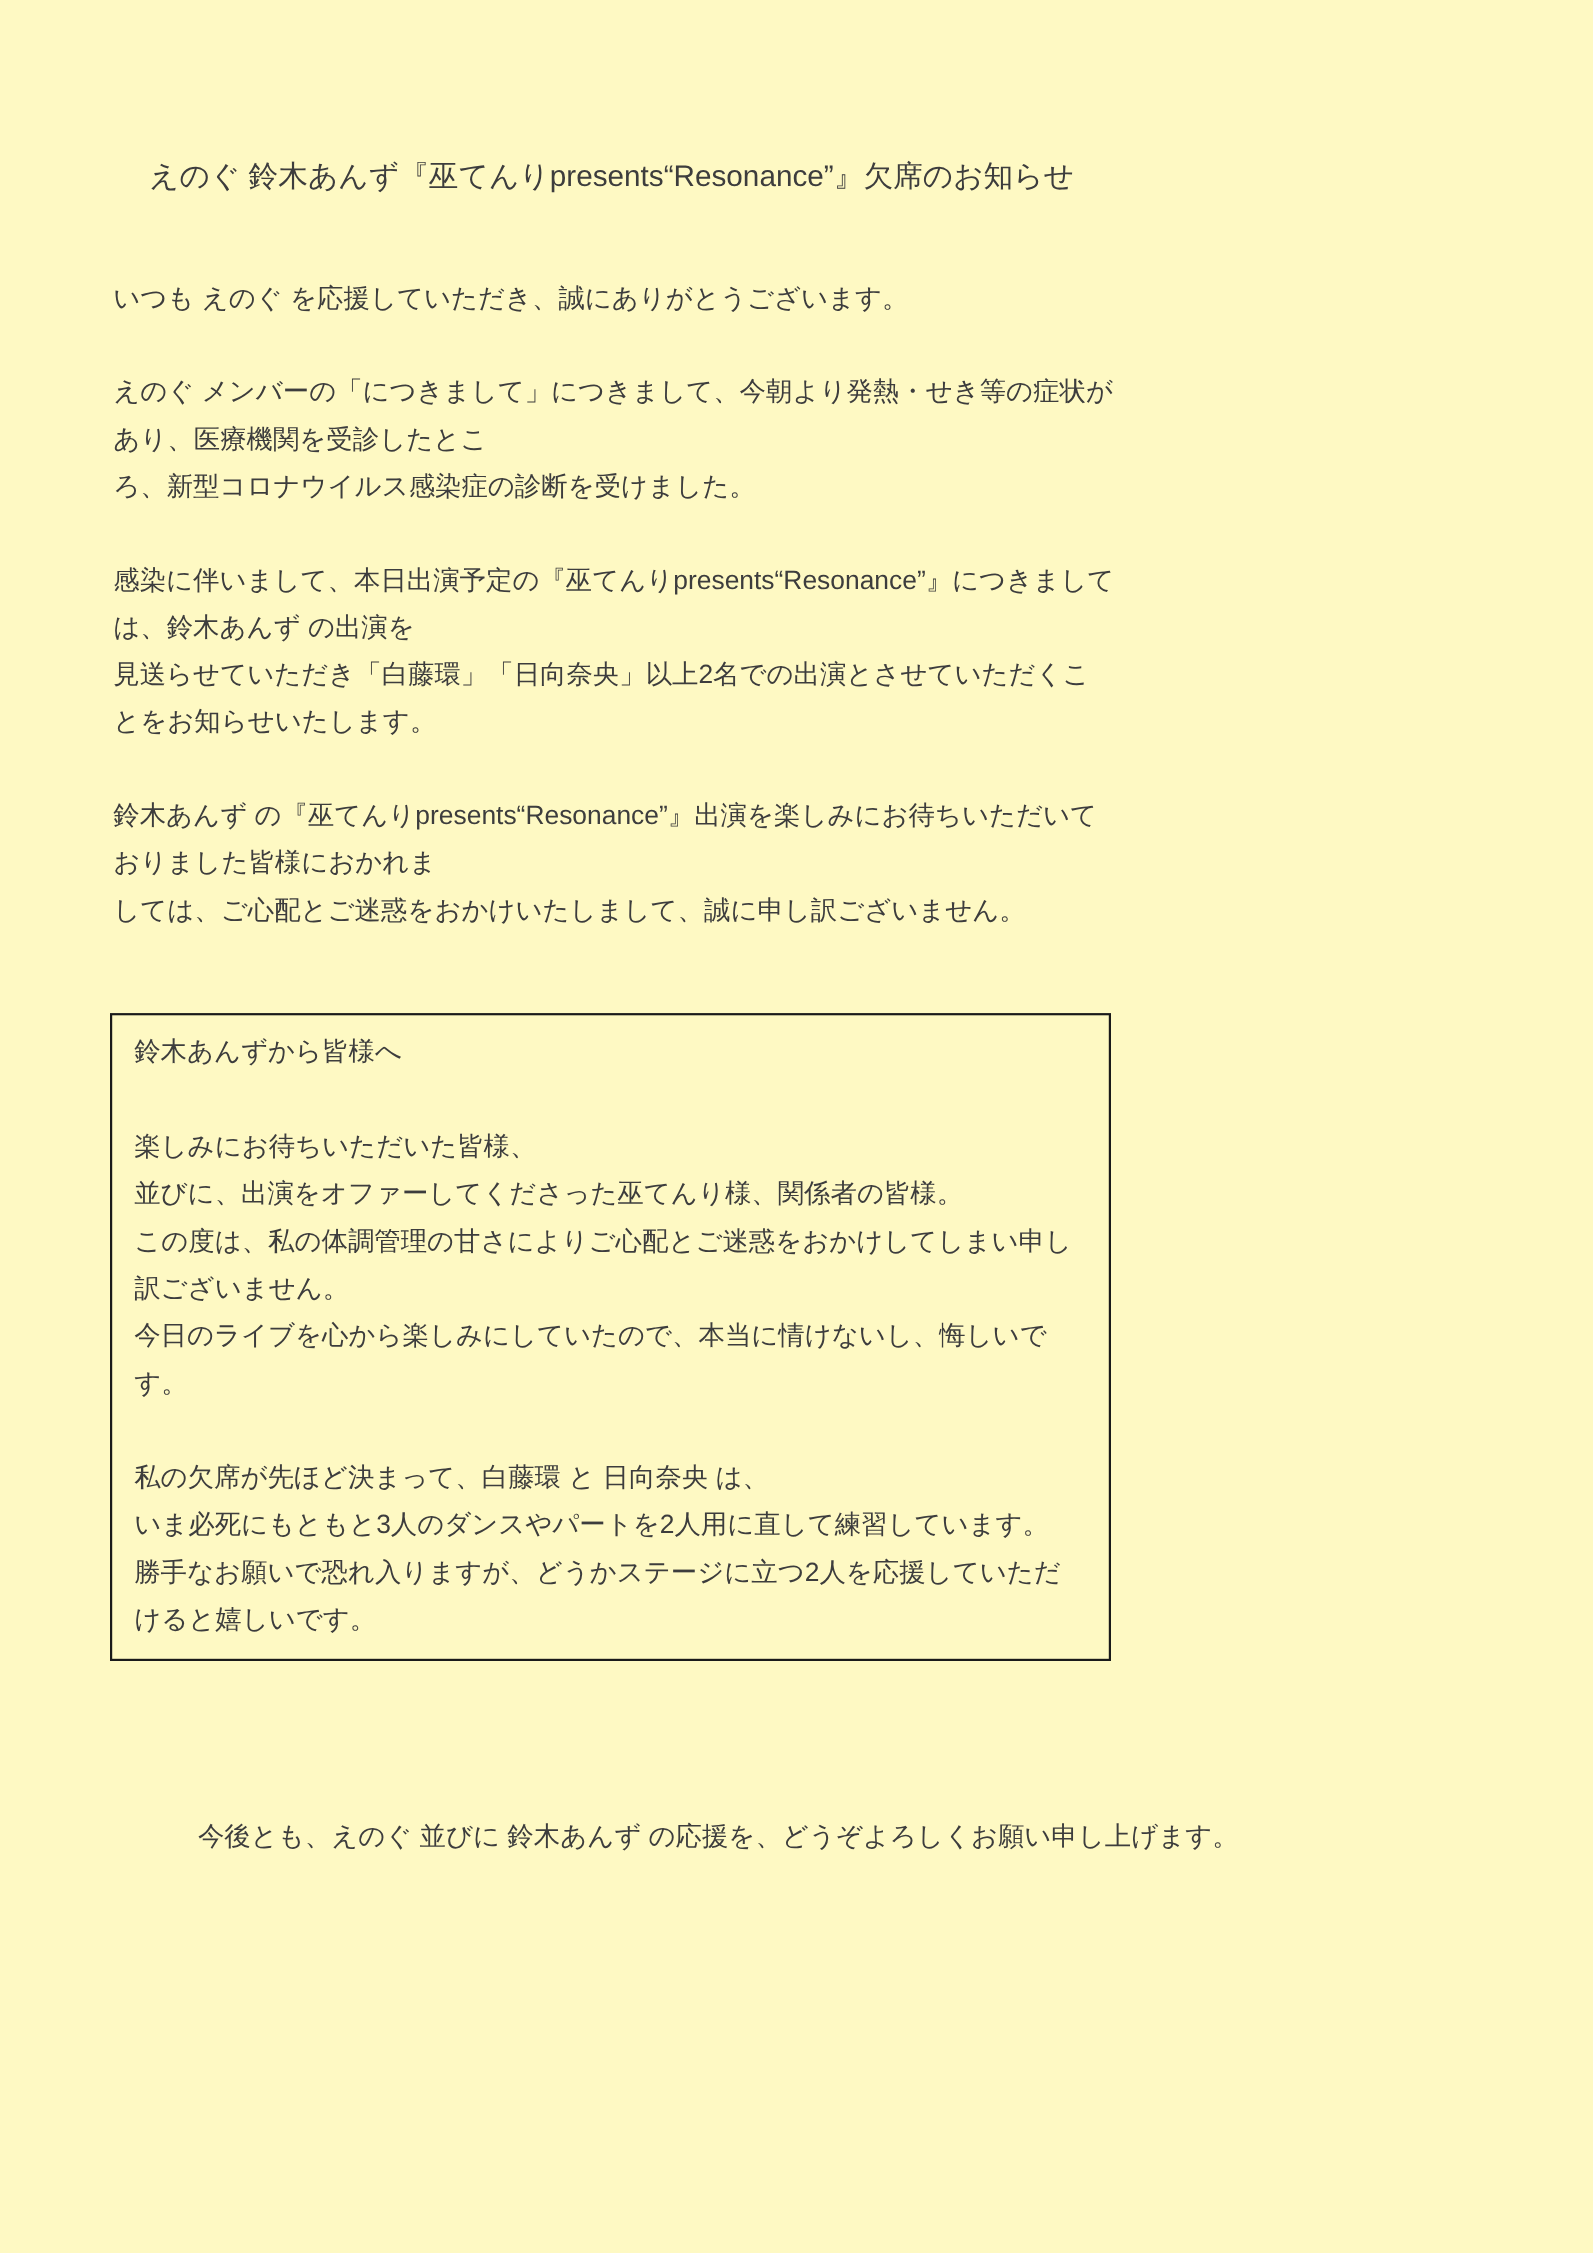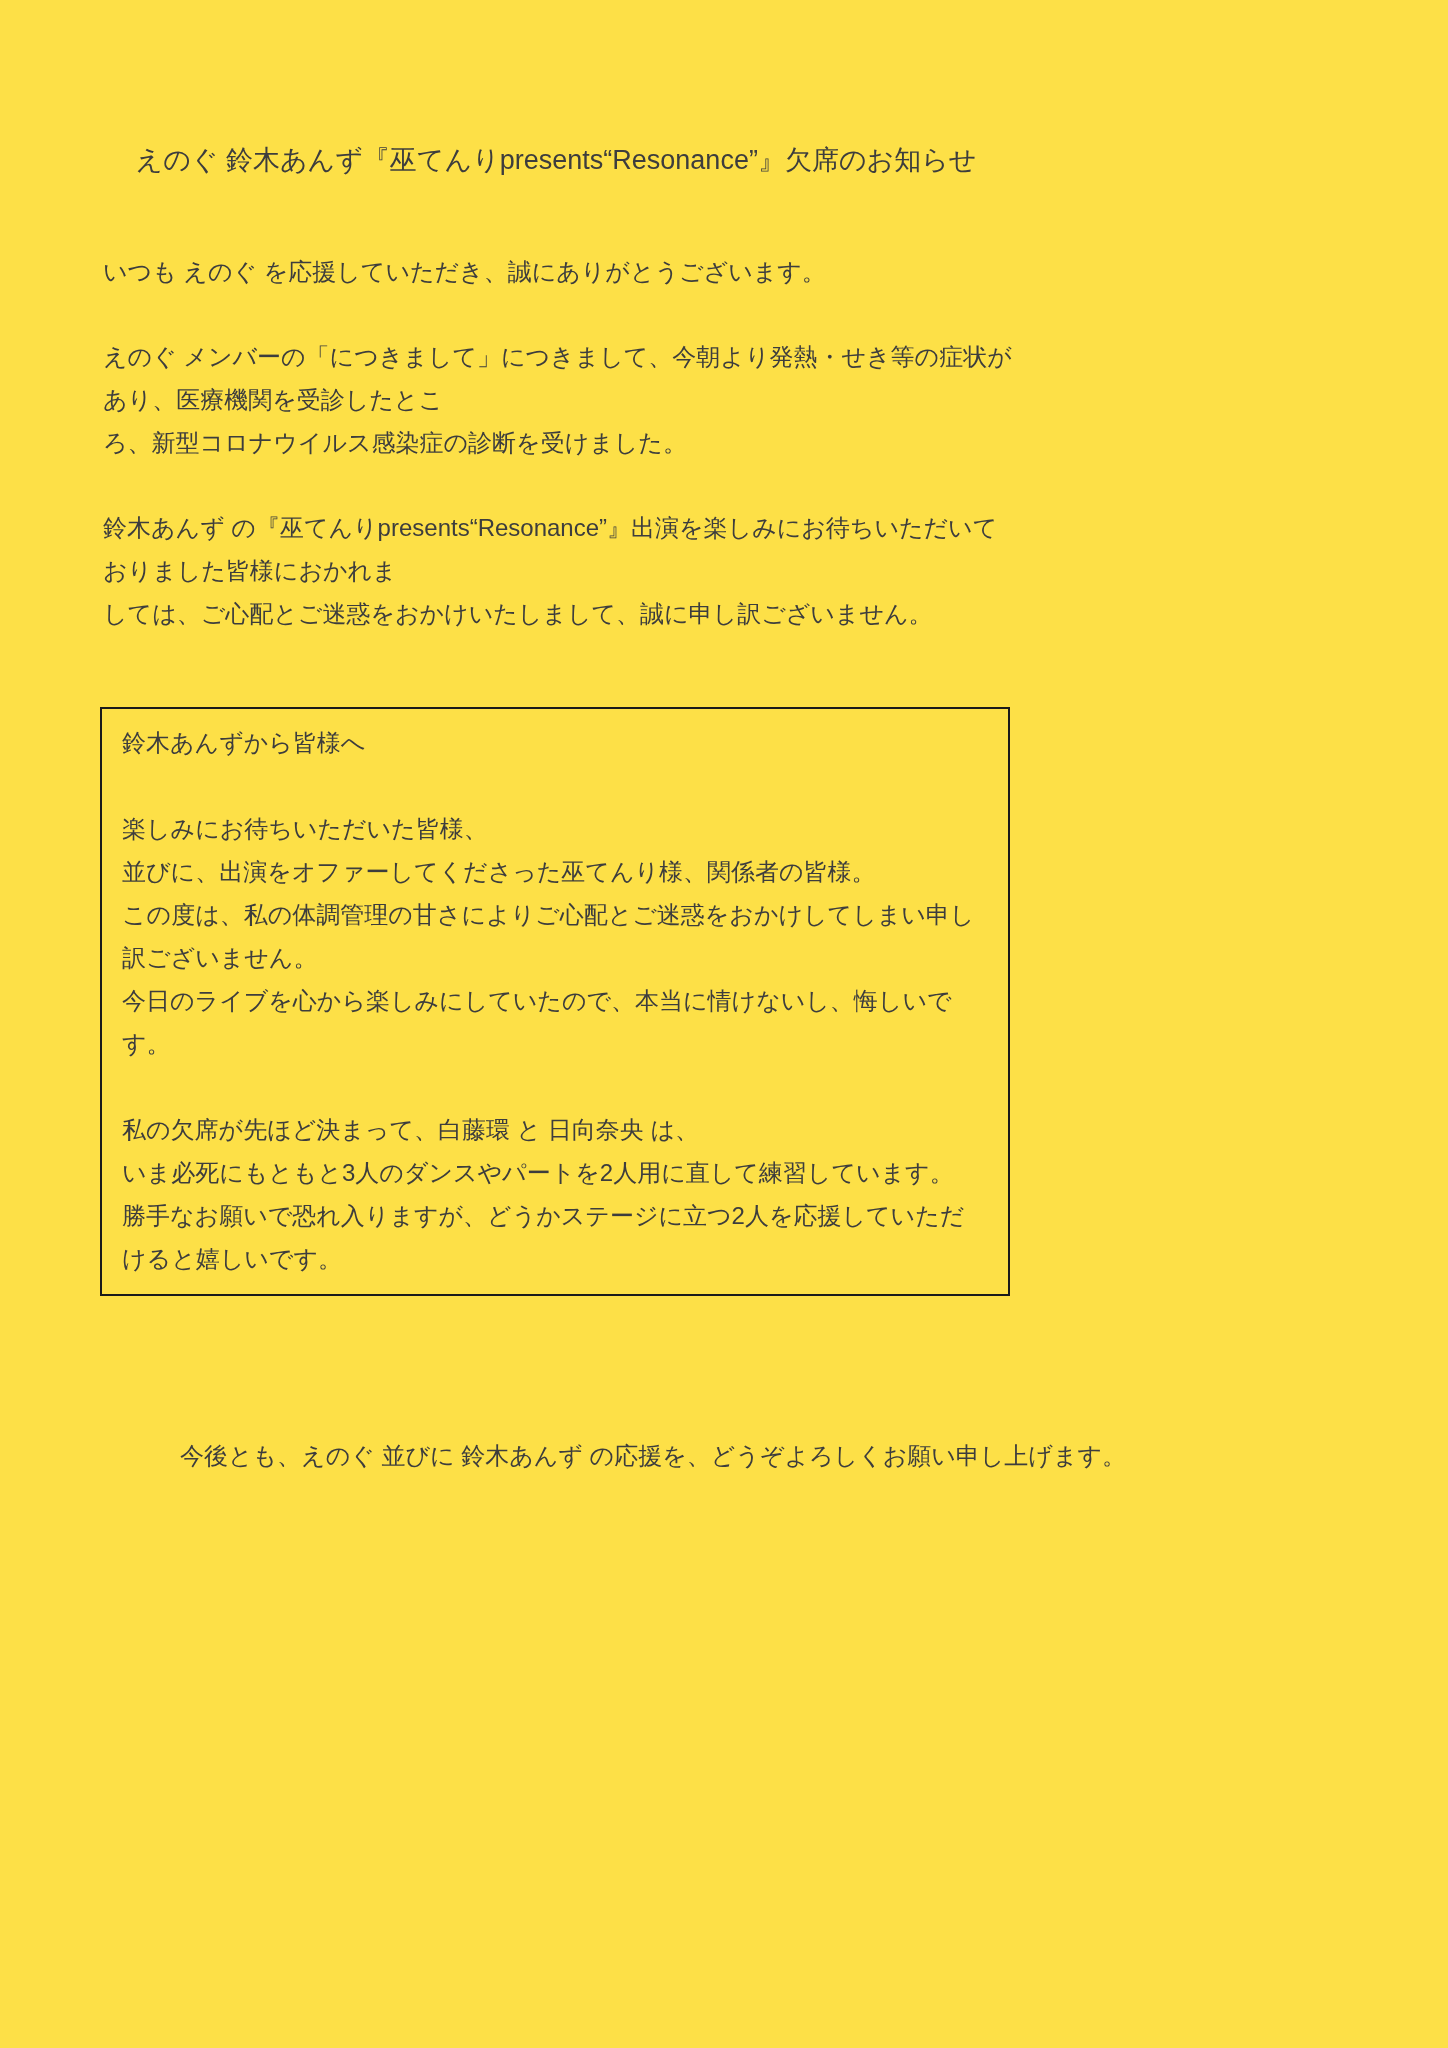--- a/index.html
+++ b/index.html
@@ -4,21 +4,21 @@
 <style>
   html, body {
     margin: 0;
     padding: 0;
     background: #ffffff;
   }
   .page {
     position: relative;
     width: 1448px;
     height: 2048px;
-    background: #fde047;
+    background: #fef9c3;
     font-family: "Liberation Sans", "DejaVu Sans", sans-serif;
     color: #3d3d3d;
     overflow: hidden;
   }
   .title {
     margin: 140px 0 0 100px;
     width: 912px;
     text-align: center;
     font-size: 27px;
     line-height: 40px;
@@ -62,20 +62,22 @@
 <div class="page">
 
   <h1 class="title">えのぐ 鈴木あんず『巫てんりpresents“Resonance”』欠席のお知らせ</h1>
 
   <p class="para first">いつも えのぐ を応援していただき、誠にありがとうございます。</p>
 
 
   <p class="para">えのぐ メンバーの「につきまして」につきまして、今朝より発熱・せき等の症状があり、医療機関を受診したとこ
 ろ、新型コロナウイルス感染症の診断を受けました。</p>
 
+  <p class="para">感染に伴いまして、本日出演予定の『巫てんりpresents“Resonance”』につきましては、鈴木あんず の出演を
+見送らせていただき「白藤環」「日向奈央」以上2名での出演とさせていただくことをお知らせいたします。</p>
 
   <p class="para">鈴木あんず の『巫てんりpresents“Resonance”』出演を楽しみにお待ちいただいておりました皆様におかれま
 しては、ご心配とご迷惑をおかけいたしまして、誠に申し訳ございません。</p>
 
 
   <div class="message-box">
     <div class="box-text">鈴木あんずから皆様へ
 
 楽しみにお待ちいただいた皆様、
 並びに、出演をオファーしてくださった巫てんり様、関係者の皆様。

